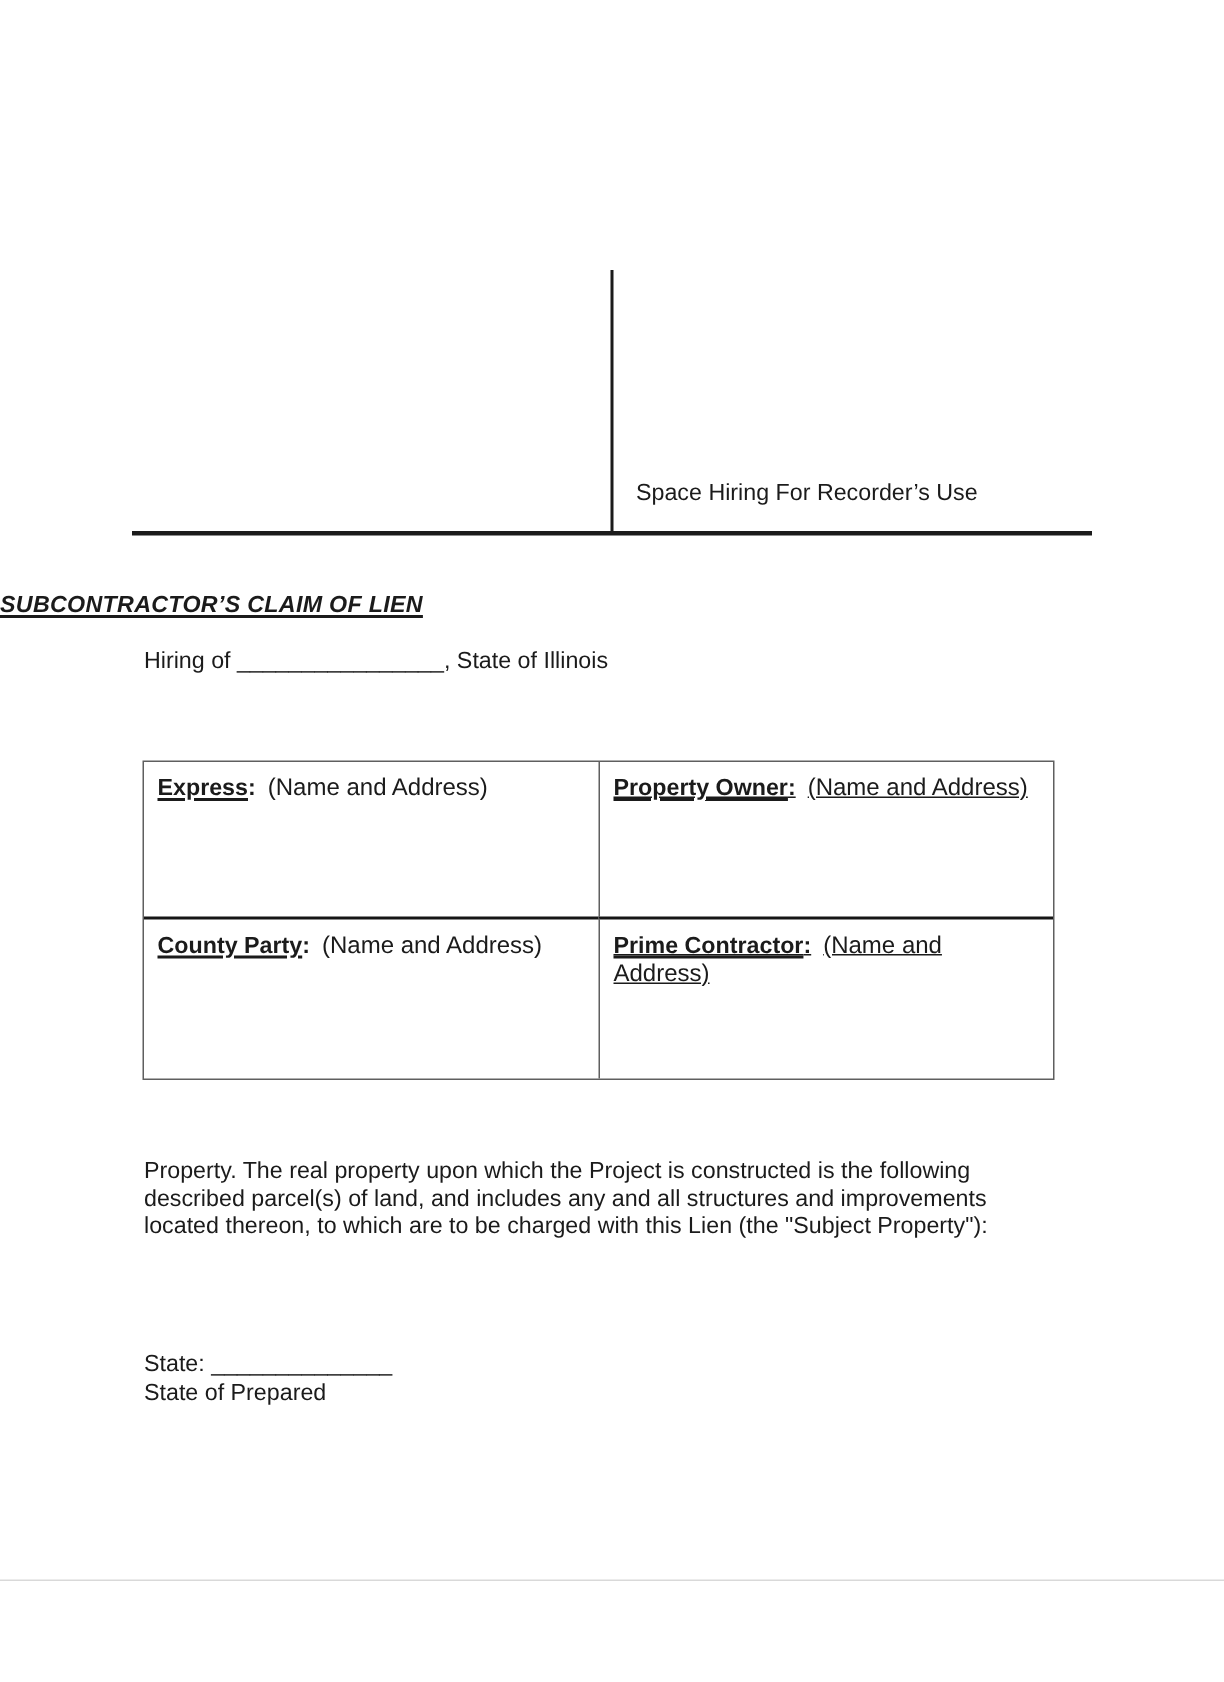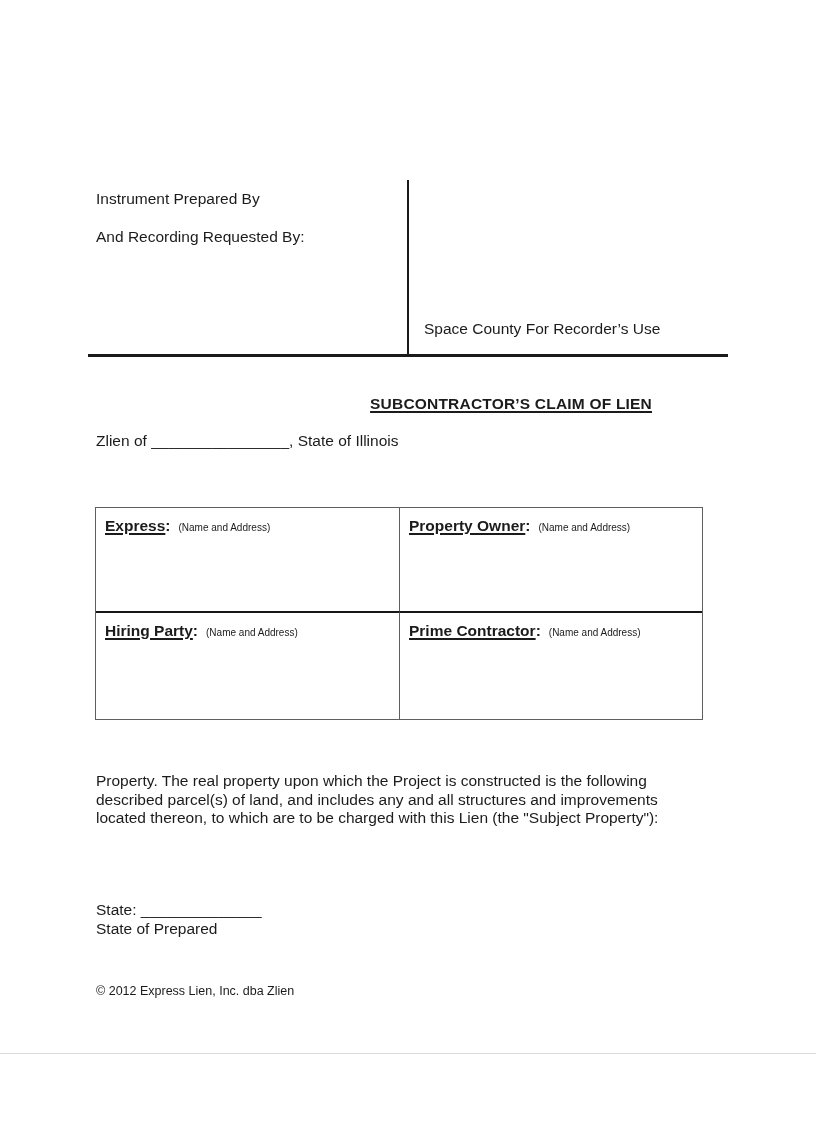--- a/index.html
+++ b/index.html
@@ -46,23 +46,24 @@
     height: 3px;
     background: #1b1b1b;
   }
 
   
   .doc-title {
     position: absolute;
     left: 0;
     top: 394px;
     width: 652px;
-    text-align: right;
+    text-align: left;
     font-weight: bold;
     letter-spacing: 0.2px;
+    font-style: italic;
   }
   .doc-title span {
     text-decoration: underline;
     text-underline-offset: 2px;
     text-decoration-thickness: 1.5px;
   }
 
   
   .office-block {
     position: absolute;
@@ -77,31 +78,31 @@
     top: 507px;
     width: 608px;
     height: 213px;
     display: grid;
     grid-template-columns: 1fr 1fr;
     grid-template-rows: 103px 1fr;
     border: 1px solid #5f5f5f;
     background: #ffffff;
   }
   .cell { padding: 8px 9px; }
-  .cell.col-right { border-left: 1px solid #5f5f5f; }
+  .cell.col-right { border-left: 1px solid #5f5f5f; text-decoration: underline; }
   .cell.row-bottom { border-top: 2px solid #161616; }
   .cell-label {
     font-weight: bold;
     text-decoration: underline;
     text-underline-offset: 2px;
     text-decoration-thickness: 1.5px;
   }
   .cell-colon { font-weight: bold; }
   .cell-sub {
-    font-size: 10px;
+    font-size: 16px;
     margin-left: 8px;
   }
 
   
   .property-paragraph {
     position: absolute;
     left: 96px;
     top: 772px;
     width: 610px;
     line-height: 18.5px;
@@ -130,62 +131,57 @@
     width: 816px;
     height: 1px;
     background: #d9d9d9;
   }
 </style>
 </head>
 <body>
 
 <div class="page">
 
-  <div class="prepared-by">
-    <div>Instrument Prepared By</div>
-    <div>And Recording Requested By:</div>
-  </div>
 
   <div class="v-divider"></div>
 
-  <div class="space-above">Space County For Recorder’s Use</div>
+  <div class="space-above">Space Hiring For Recorder’s Use</div>
 
   <div class="h-divider"></div>
 
   <div class="doc-title">
     <span>SUBCONTRACTOR’S CLAIM OF LIEN</span>
   </div>
 
   <div class="office-block">
-    <div><span>Zlien of </span><span>________________</span><span>, State of Illinois</span></div>
+    <div><span>Hiring of </span><span>________________</span><span>, State of Illinois</span></div>
   </div>
 
   <div class="parties-table">
     <div class="cell">
       <span class="cell-label">Express</span><span class="cell-colon">:</span><span class="cell-sub">(Name and Address)</span>
     </div>
     <div class="cell col-right">
       <span class="cell-label">Property Owner</span><span class="cell-colon">:</span><span class="cell-sub">(Name and Address)</span>
     </div>
     <div class="cell row-bottom">
-      <span class="cell-label">Hiring Party</span><span class="cell-colon">:</span><span class="cell-sub">(Name and Address)</span>
+      <span class="cell-label">County Party</span><span class="cell-colon">:</span><span class="cell-sub">(Name and Address)</span>
     </div>
     <div class="cell col-right row-bottom">
       <span class="cell-label">Prime Contractor</span><span class="cell-colon">:</span><span class="cell-sub">(Name and Address)</span>
     </div>
   </div>
 
   <div class="property-paragraph">
     <div>Property. The real property upon which the Project is constructed is the following</div>
     <div>described parcel(s) of land, and includes any and all structures and improvements</div>
     <div>located thereon, to which are to be charged with this Lien (the "Subject Property"):</div>
   </div>
 
   <div class="location-block">
     <div><span>State: </span><span>______________</span></div>
     <div>State of Prepared</div>
   </div>
 
-  <div class="copyright">© 2012 Express Lien, Inc. dba Zlien</div>
 
   <div class="page-edge"></div>
 
 </div>
 
 </body></html>

